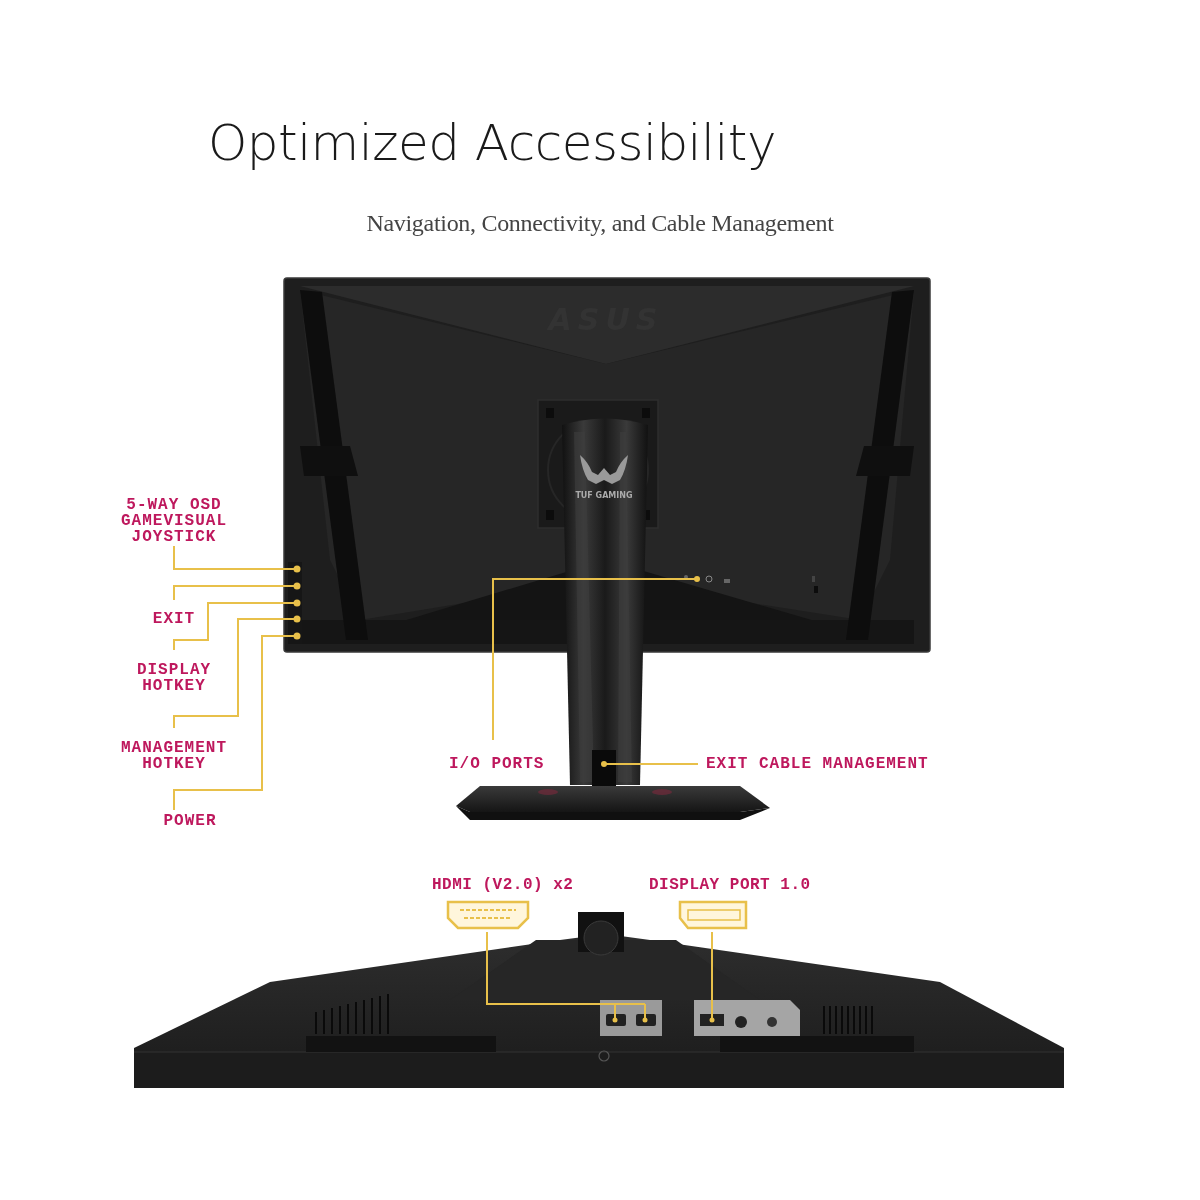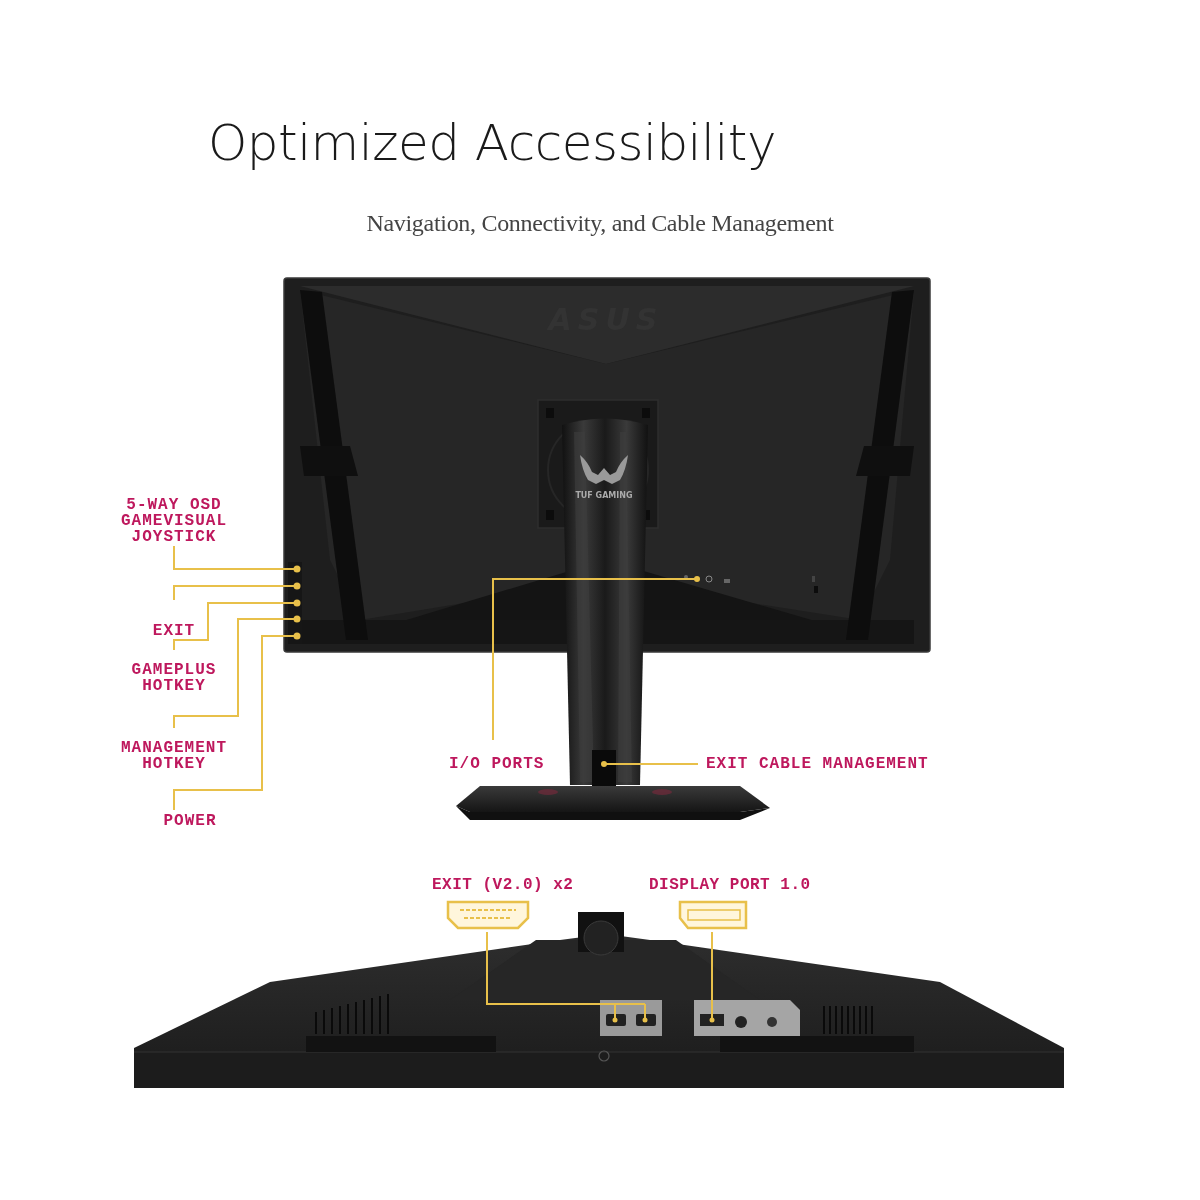--- a/index.html
+++ b/index.html
@@ -187,32 +187,32 @@
     <line x1="712" y1="932" x2="712" y2="1020"></line>
     <circle cx="712" cy="1020" r="2.5" fill="#e8c04a" stroke="none"></circle>
   </g>
 </svg>
 
 <div class="abs label center" style="left:104px; top:497px; width:140px;">
   <div>5-WAY OSD</div>
   <div>GAMEVISUAL</div>
   <div>JOYSTICK</div>
 </div>
-<div class="abs label center" style="left:104px; top:611px; width:140px;margin-top:12px;">
+<div class="abs label center" style="left:104px; top:611px; width:140px;">
   <div>EXIT</div>
 </div>
 <div class="abs label center" style="left:104px; top:662px; width:140px;">
-  <div>GAMEPLUS</div>
+  <div>DISPLAY</div>
   <div>HOTKEY</div>
 </div>
 <div class="abs label center" style="left:104px; top:740px; width:140px;">
   <div>MANAGEMENT</div>
   <div>HOTKEY</div>
 </div>
 <div class="abs label center" style="left:120px; top:813px; width:140px;">
   <div>POWER</div>
 </div>
 
 <div class="abs label" style="left:449px; top:756px;">I/O PORTS</div>
 <div class="abs label" style="left:706px; top:756px;">EXIT CABLE MANAGEMENT</div>
 
-<div class="abs label" style="left:432px; top:877px; letter-spacing:0.5px;">EXIT (V2.0) x2</div>
+<div class="abs label" style="left:432px; top:877px; letter-spacing:0.5px;">HDMI (V2.0) x2</div>
 <div class="abs label" style="left:649px; top:877px; letter-spacing:0.5px;">DISPLAY PORT 1.0</div>
 
 </body></html>

